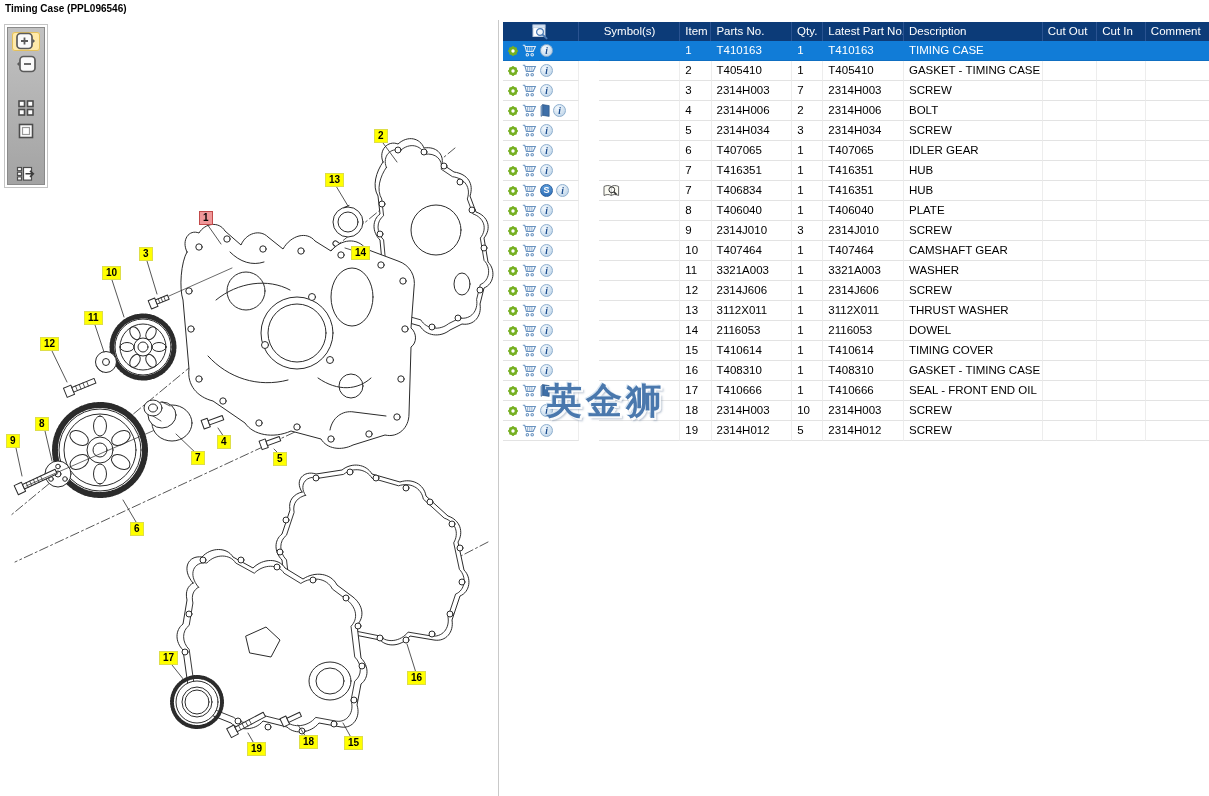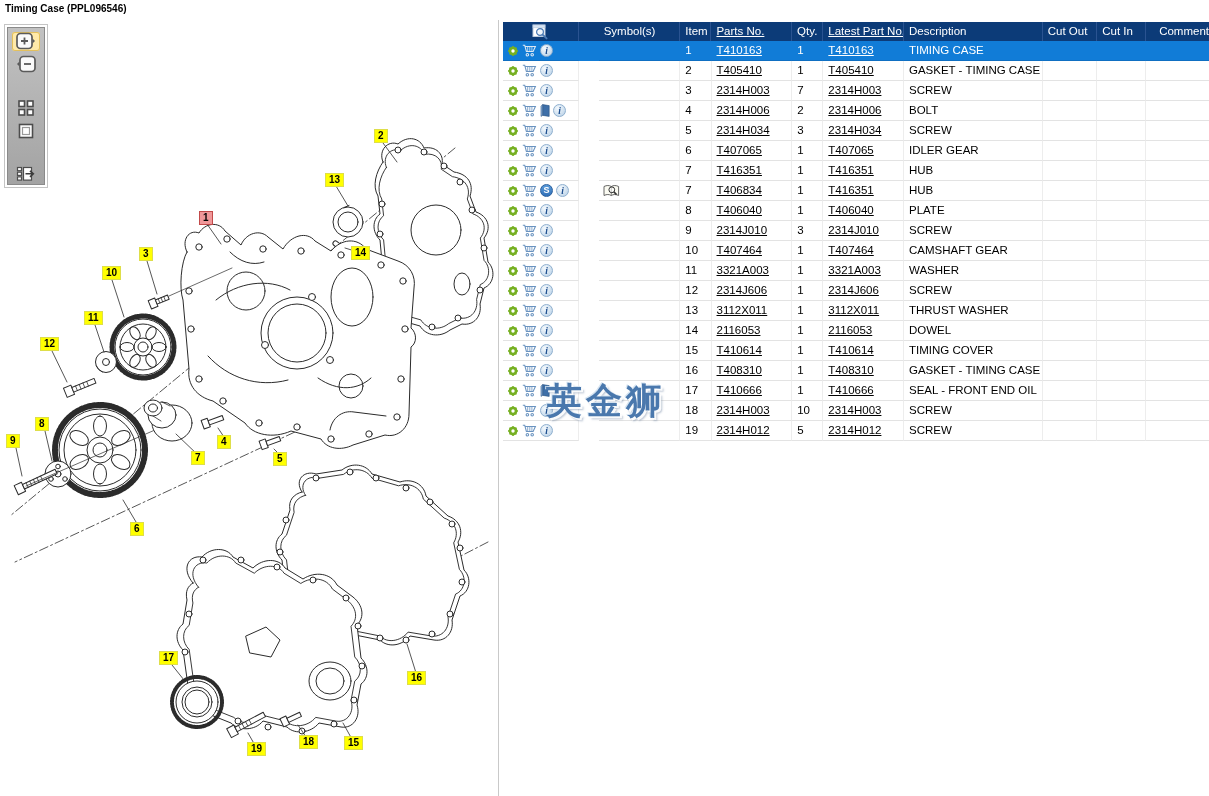--- a/index.html
+++ b/index.html
@@ -35,22 +35,22 @@
   .grid-header{display:flex;height:19px;background:#0c3b78;color:#fff;}
   .hcell{box-sizing:border-box;font-size:11.5px;line-height:19px;padding-left:5px;
          border-right:1px solid #2a5391;white-space:nowrap;overflow:hidden;}
   .hcell.c0{display:flex;align-items:center;justify-content:center;padding-left:0;}
   .grid-row{display:flex;height:20px;background:#fff;}
   .cell{box-sizing:border-box;font-size:11.5px;line-height:19px;padding-left:5px;
         border-right:1px solid #ededed;border-bottom:1px solid #e3e3e3;
         white-space:nowrap;overflow:hidden;}
   .cell.c0{display:flex;align-items:center;padding-left:4px;gap:3px;}
   .cell.c1{padding-left:4px;display:flex;align-items:center;}
-  .c0{width:78px;} .c1{width:84px;margin-left:20px;} .c2{width:32px;} .c3{width:83px;text-decoration:underline;} .c4{width:32px;}
-  .c5{width:83px;text-decoration:underline;} .c6{width:143px;} .c7{width:56px;} .c8{width:50px;} .c9{width:65px;border-right:none;text-align:right;}
+  .c0{width:78px;} .c1{width:84px;margin-left:20px;} .c2{width:32px;} .c3{width:83px;} .c4{width:32px;}
+  .c5{width:83px;} .c6{width:143px;} .c7{width:56px;} .c8{width:50px;} .c9{width:65px;border-right:none;}
   .grid-row.selected{background:#117cd7;color:#fff;}
   .grid-row.selected .cell{border-right-color:#117cd7;border-bottom-color:#0f6fc2;}
   .grid-row.selected [data-icon="cart"] svg *{stroke:#dce7f3;}
   
   .icon{display:inline-flex;align-items:center;justify-content:center;flex:none;}
   .info-circle{
     width:13px;height:13px;border-radius:50%;
     background:radial-gradient(circle at 35% 30%,#f4f9fd,#cfe0ef 60%,#b3cce4);
     border:1px solid #8fb0cf;box-sizing:border-box;
     color:#1d4e8f;font:italic bold 9.5px "Liberation Serif",serif;

